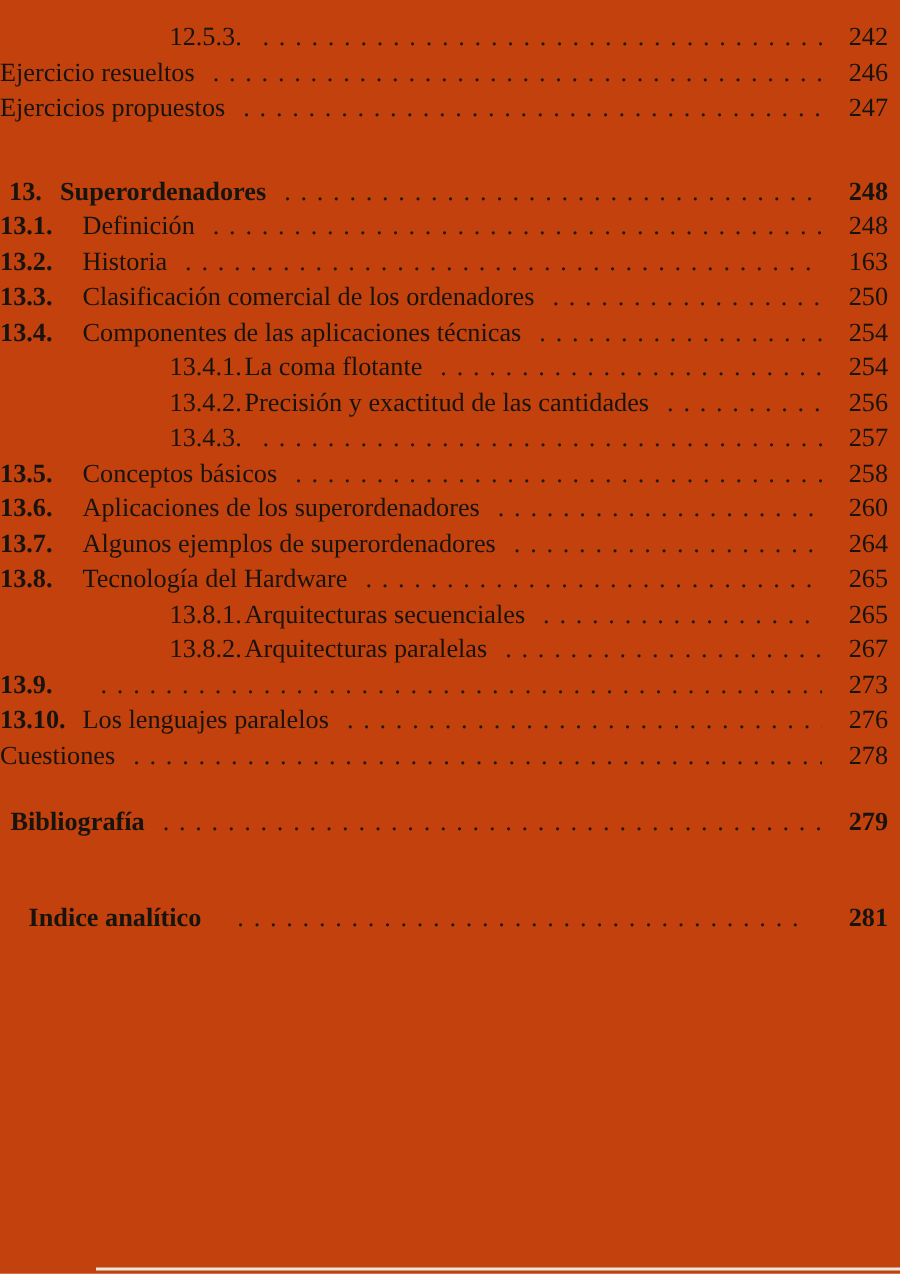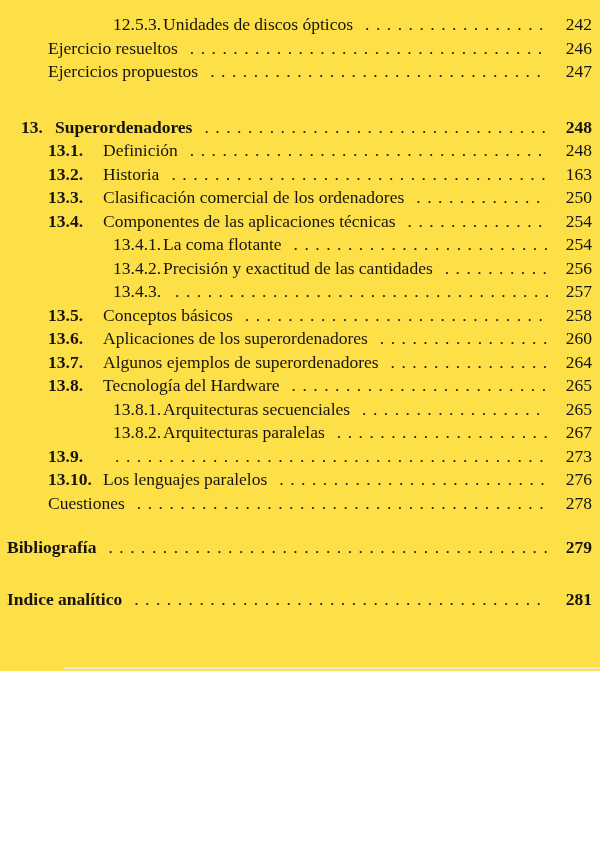--- a/index.html
+++ b/index.html
@@ -8,47 +8,47 @@
   }
   body {
     width: 600px;
     height: 849px;
     background: #ffffff;
     font-family: "Liberation Serif", "DejaVu Serif", serif;
   }
   .page {
     position: relative;
     width: 600px;
-    height: 671px;
-    background: #fde047;
+    height: 849px;
+    background: #c2410c;
     color: #17140f;
     overflow: hidden;
     box-sizing: border-box;
     padding-top: 13px;
   }
   .toc {
     width: 100%;
   }
   .toc-row {
     display: flex;
     align-items: baseline;
     line-height: 23.5px;
     font-size: 17.5px;
     padding-right: 8px;
     box-sizing: border-box;
   }
   
   .toc-row.lvl-0 { padding-left: 7px;  }
-  .toc-row.lvl-1 { padding-left: 21px;  }
-  .toc-row.lvl-2 { padding-left: 48px; }
+  .toc-row.lvl-1 { padding-left: 6px;  }
+  .toc-row.lvl-2 { }
   .toc-row.lvl-3 { padding-left: 113px;}
   .toc-row.bold { font-weight: 700; }
   .toc-row.gap-lg { margin-top: 32px; }
   .toc-row.gap-md { margin-top: 21px; }
-  .toc-row.gap-md2 { margin-top: 28px; }
+  .toc-row.gap-md2 { margin-top: 40px; gap: 12px; }
 
   .entry-num {
     flex: 0 0 auto;
     display: inline-block;
     white-space: nowrap;
   }
   .lvl-1 .entry-num { width: 34px; }
   .lvl-2 .entry-num { width: 55px; font-weight: bold; }
   .lvl-3 .entry-num { width: 50px; }
   .entry-num:empty { width: 0; }
@@ -83,21 +83,20 @@
     background: #e7e7e2;
   }
 </style>
 </head>
 <body>
 
 <div class="page">
   <div class="toc" id="toc">
       <div class="toc-row lvl-3">
     <span class="entry-num">12.5.3.</span>
-    <span class="entry-title">Unidades de discos ópticos</span>
     <span class="dot-leader">......................................................................</span>
     <span class="entry-page">242</span>
   </div>
       <div class="toc-row lvl-2">
     <span class="entry-num"></span>
     <span class="entry-title">Ejercicio resueltos</span>
     <span class="dot-leader">......................................................................</span>
     <span class="entry-page">246</span>
   </div>
       <div class="toc-row lvl-2">

